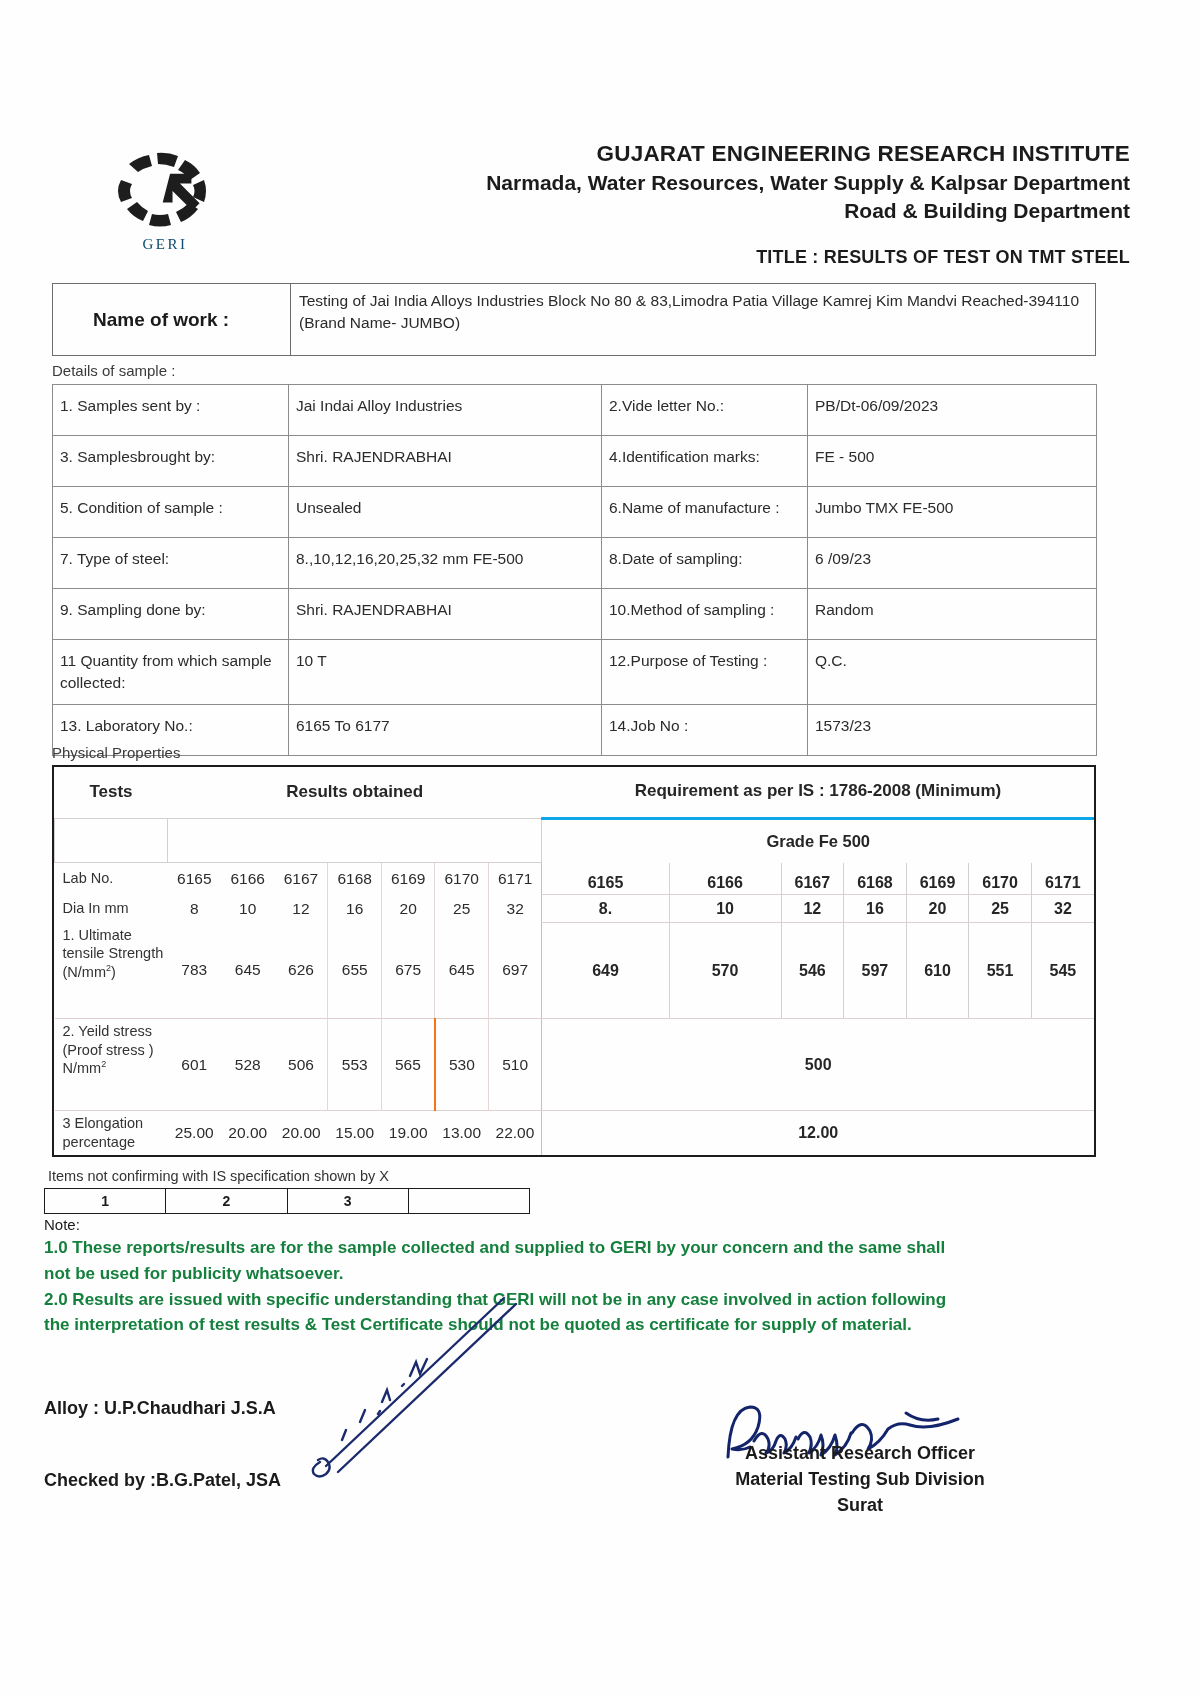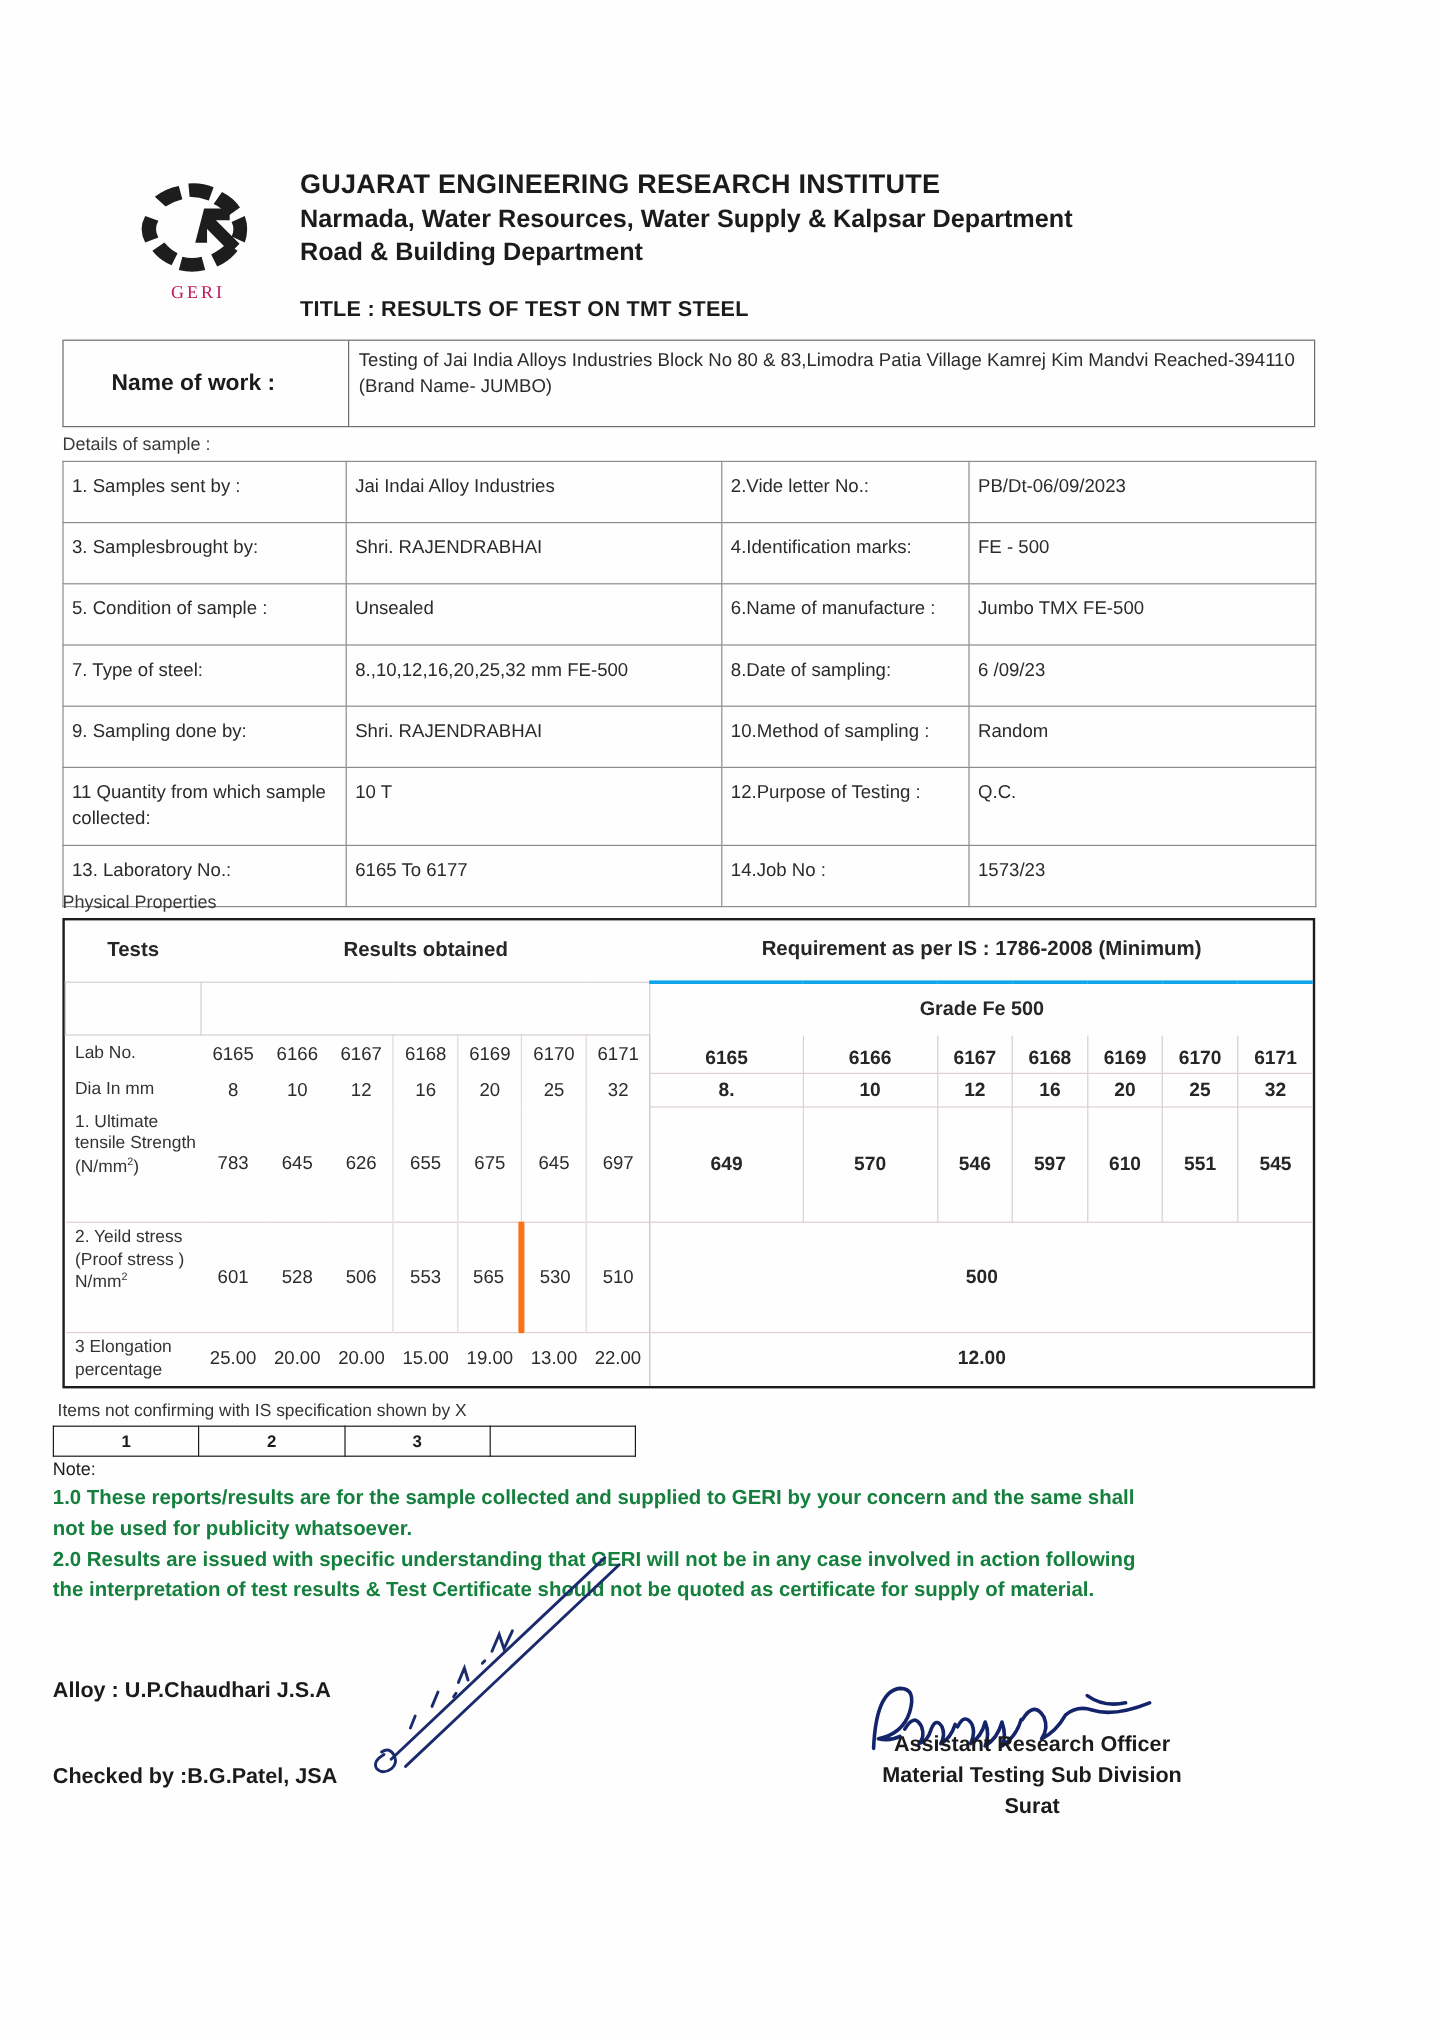--- a/index.html
+++ b/index.html
@@ -40,29 +40,29 @@
     width: 128px;
     height: 82px;
     position: relative;
     margin: 0 auto;
   }
   .logo-mark svg { display:block; }
   .logo-text {
     font-family: "Liberation Serif", serif;
     font-size: 15px;
     letter-spacing: 2.5px;
-    color: #be185d;
+    color: #0c4a6e;
     margin-top: 4px;
   }
   .org-block {
     position: absolute;
     left: 180px;
     right: 0;
     top: 0;
-    text-align: left;
+    text-align: right;
   }
   .org-line1 {
     font-size: 22.5px;
     font-weight: bold;
     letter-spacing: 0.2px;
     line-height: 1.28;
   }
   .org-line2 {
     font-size: 21px;
     font-weight: bold;
@@ -448,21 +448,21 @@
 
         <tr style="height:92px">
           <td class="rowlabel" style="border:none;border-top:1px solid #e0cfcf;vertical-align:top;padding-top:3px">
             <span>2. Yeild stress (Proof stress ) N/mm</span><sup>2</sup>
           </td>
           <td style="border:none;border-top:1px solid #e0cfcf" class="res-num">601</td>
           <td style="border:none;border-top:1px solid #e0cfcf" class="res-num">528</td>
           <td style="border:none;border-top:1px solid #e0cfcf" class="res-num">506</td>
           <td style="border:none;border-top:1px solid #e0cfcf;border-left:1px solid #e3d7d7" class="res-num">553</td>
           <td style="border:none;border-top:1px solid #e0cfcf;border-left:1px solid #e3d7d7" class="res-num">565</td>
-          <td style="border:none;border-top:1px solid #e0cfcf;border-left:5px solid #f97316" class="res-num">530</td>
+          <td style="border:none;border-top:1px solid #e0cfcf;border-left:2px solid #f97316" class="res-num">530</td>
           <td style="border:none;border-top:1px solid #e0cfcf;border-left:1px solid #e3d7d7" class="res-num">510</td>
           <td class="req-num vdiv" colspan="7" style="border-top:1px solid #701a75;border-right:none;border-bottom:1px solid #ded0d0">500</td>
         </tr>
 
         <tr style="height:44px">
           <td class="rowlabel" style="border:none;border-top:1px solid #e0cfcf">3 Elongation percentage</td>
           <td style="border:none;border-top:1px solid #e0cfcf" class="res-num">25.00</td>
           <td style="border:none;border-top:1px solid #e0cfcf" class="res-num">20.00</td>
           <td style="border:none;border-top:1px solid #e0cfcf" class="res-num">20.00</td>
           <td style="border:none;border-top:1px solid #e0cfcf" class="res-num">15.00</td>

